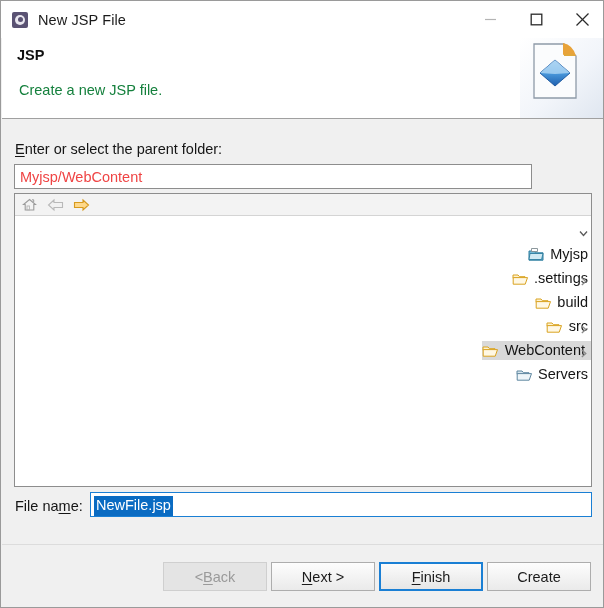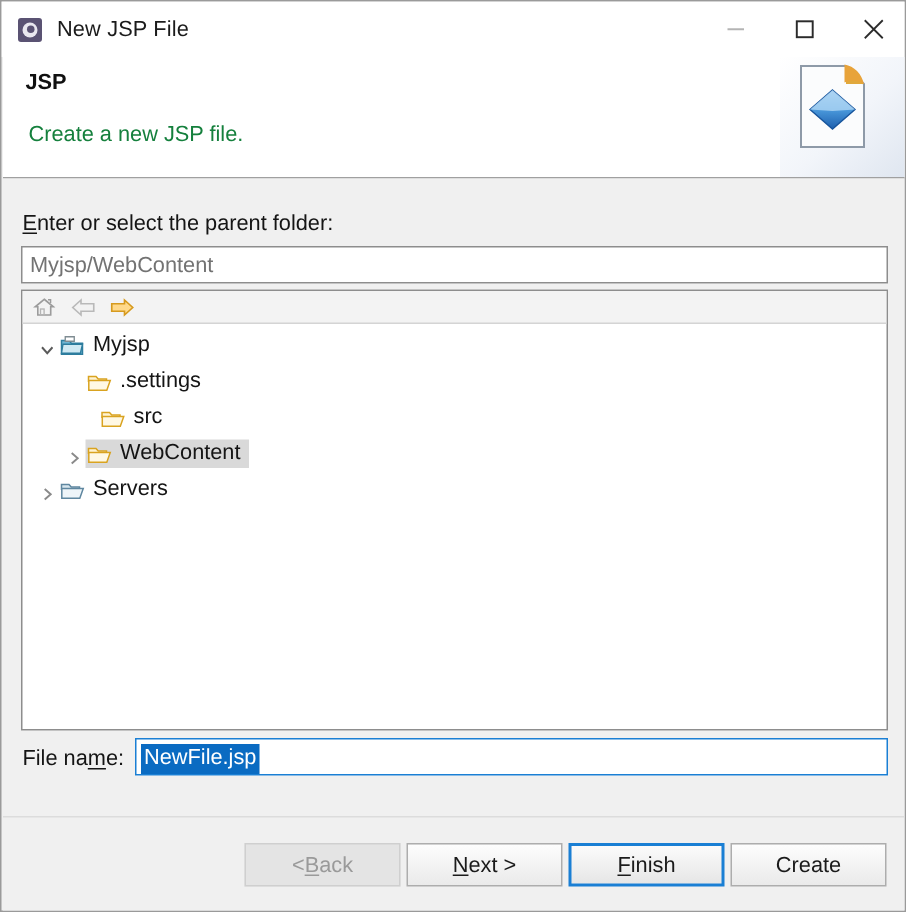--- a/index.html
+++ b/index.html
@@ -119,27 +119,27 @@
     left: 13px; top: 22px;
     font-size: 14.5px;
     color: #151515;
     white-space: nowrap;
   }
   .mn { text-decoration: underline; text-underline-offset: 2px; }
 
   .path-input {
     position: absolute;
     left: 12px; top: 45px;
-    width: 578px; height: 25px;
+    width: 518px; height: 25px;
     box-sizing: border-box;
     background: #ffffff;
     border: 1px solid #8d8d8d;
     font-family: "Liberation Sans", sans-serif;
     font-size: 14.5px;
-    color: #737373;
+    color: #ef4444;
     padding: 0 5px;
     line-height: 23px;
     outline: none;
   }
 
   .tree-panel {
     position: absolute;
     left: 12px; top: 74px;
     width: 578px; height: 294px;
     box-sizing: border-box;
@@ -162,22 +162,23 @@
     align-items: center;
     justify-content: center;
   }
   .tree-body {
     position: relative;
     padding-top: 5px;
   }
   .tree-row {
     height: 24px;
     display: flex;
-    align-items: flex-start;
+    align-items: flex-end;
     position: relative;
+    flex-direction: column;
   }
   .twisty {
     width: 16px; height: 24px;
     display: flex;
     align-items: center;
     justify-content: center;
     flex: none;
   }
   .node-icon {
     width: 18px; height: 18px;
@@ -377,20 +378,36 @@
             <span class="node-icon">
               <svg width="17" height="14" viewBox="0 0 17 14">
                 <path d="M1 3 h5 l1.5 1.7 h5.5 v1.5 h-12 Z" fill="#fff3d1" stroke="#d9a320" stroke-width="1"></path>
                 <path d="M1.2 5.6 h14.3 l-2.3 6.6 H1.2 Z" fill="#fff8e4" stroke="#d9a320" stroke-width="1"></path>
               </svg>
             </span>
             <span class="node-label">.settings</span>
           </span>
         </div>
 
+        <div class="tree-row" style="padding-left:26px">
+          <span class="twisty">
+            <svg width="9" height="9" viewBox="0 0 9 9">
+                <path d="M2.8 1 L6.8 4.5 L2.8 8" fill="none" stroke="#8a8a8a" stroke-width="1.3"></path>
+              </svg>
+          </span>
+          <span class="node-sel">
+            <span class="node-icon">
+              <svg width="17" height="14" viewBox="0 0 17 14">
+                <path d="M1 3 h5 l1.5 1.7 h5.5 v1.5 h-12 Z" fill="#fff3d1" stroke="#d9a320" stroke-width="1"></path>
+                <path d="M1.2 5.6 h14.3 l-2.3 6.6 H1.2 Z" fill="#fff8e4" stroke="#d9a320" stroke-width="1"></path>
+              </svg>
+            </span>
+            <span class="node-label">build</span>
+          </span>
+        </div>
 
         <div class="tree-row" style="padding-left:35px">
           <span class="twisty"></span>
           <span class="node-sel">
             <span class="node-icon">
               <svg width="17" height="14" viewBox="0 0 17 14">
                 <path d="M1 3 h5 l1.5 1.7 h5.5 v1.5 h-12 Z" fill="#fff3d1" stroke="#d9a320" stroke-width="1"></path>
                 <path d="M1.2 5.6 h14.3 l-2.3 6.6 H1.2 Z" fill="#fff8e4" stroke="#d9a320" stroke-width="1"></path>
               </svg>
             </span>

